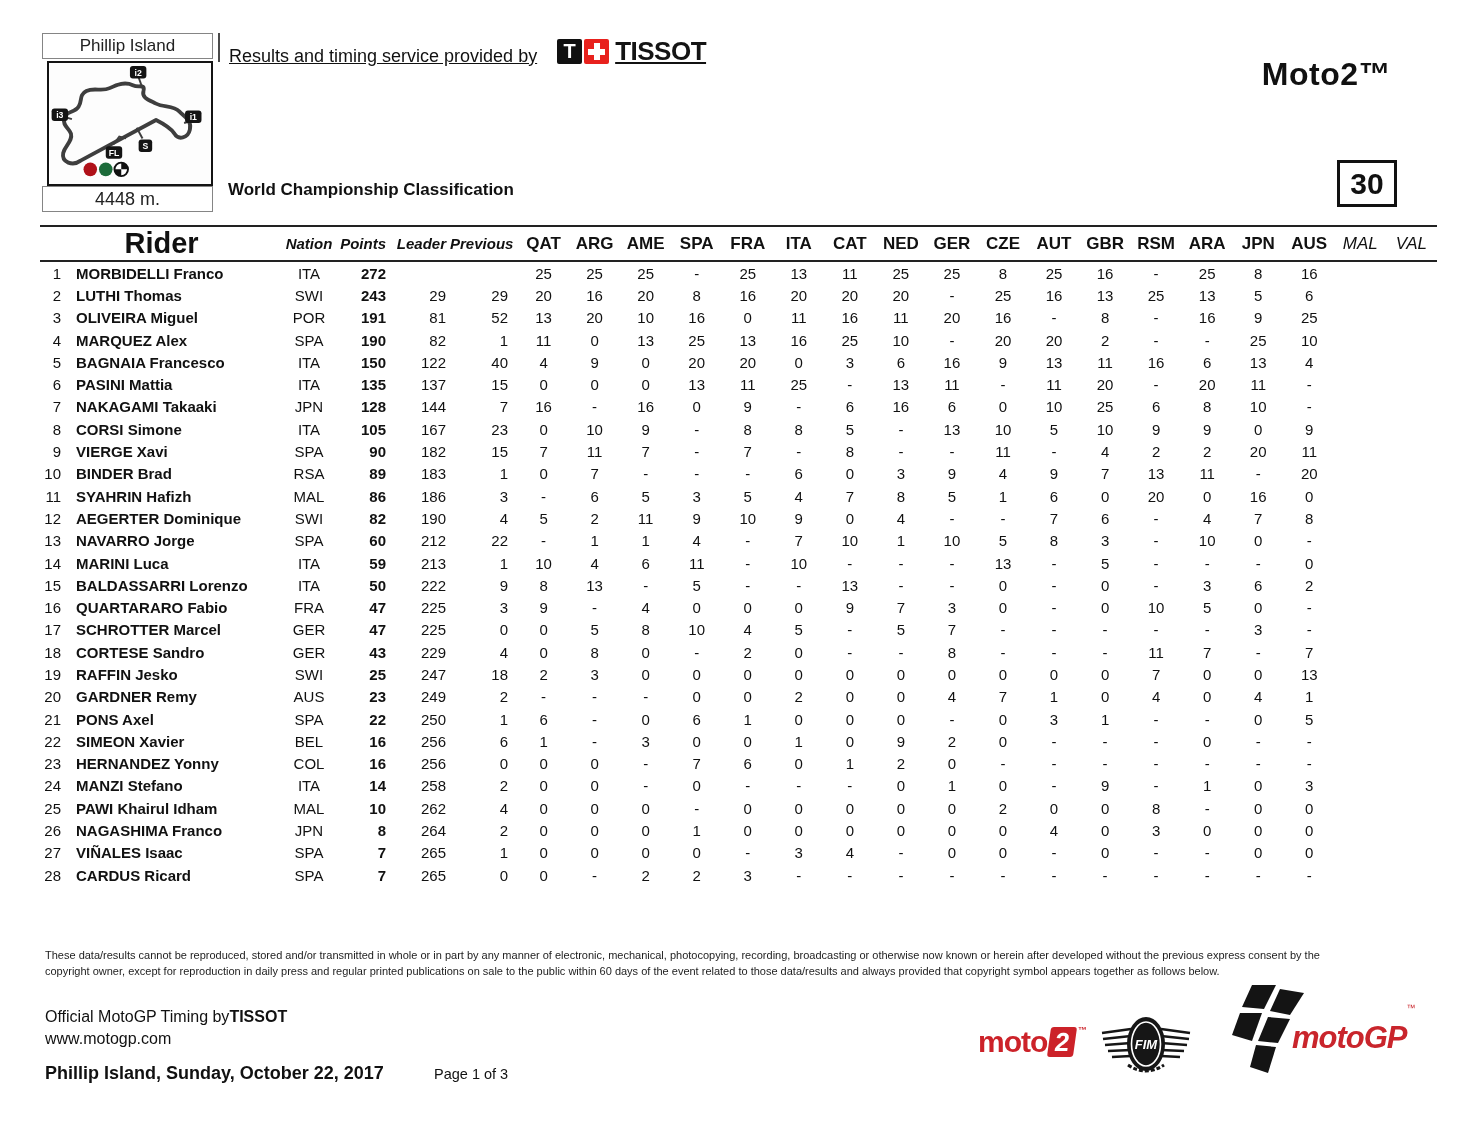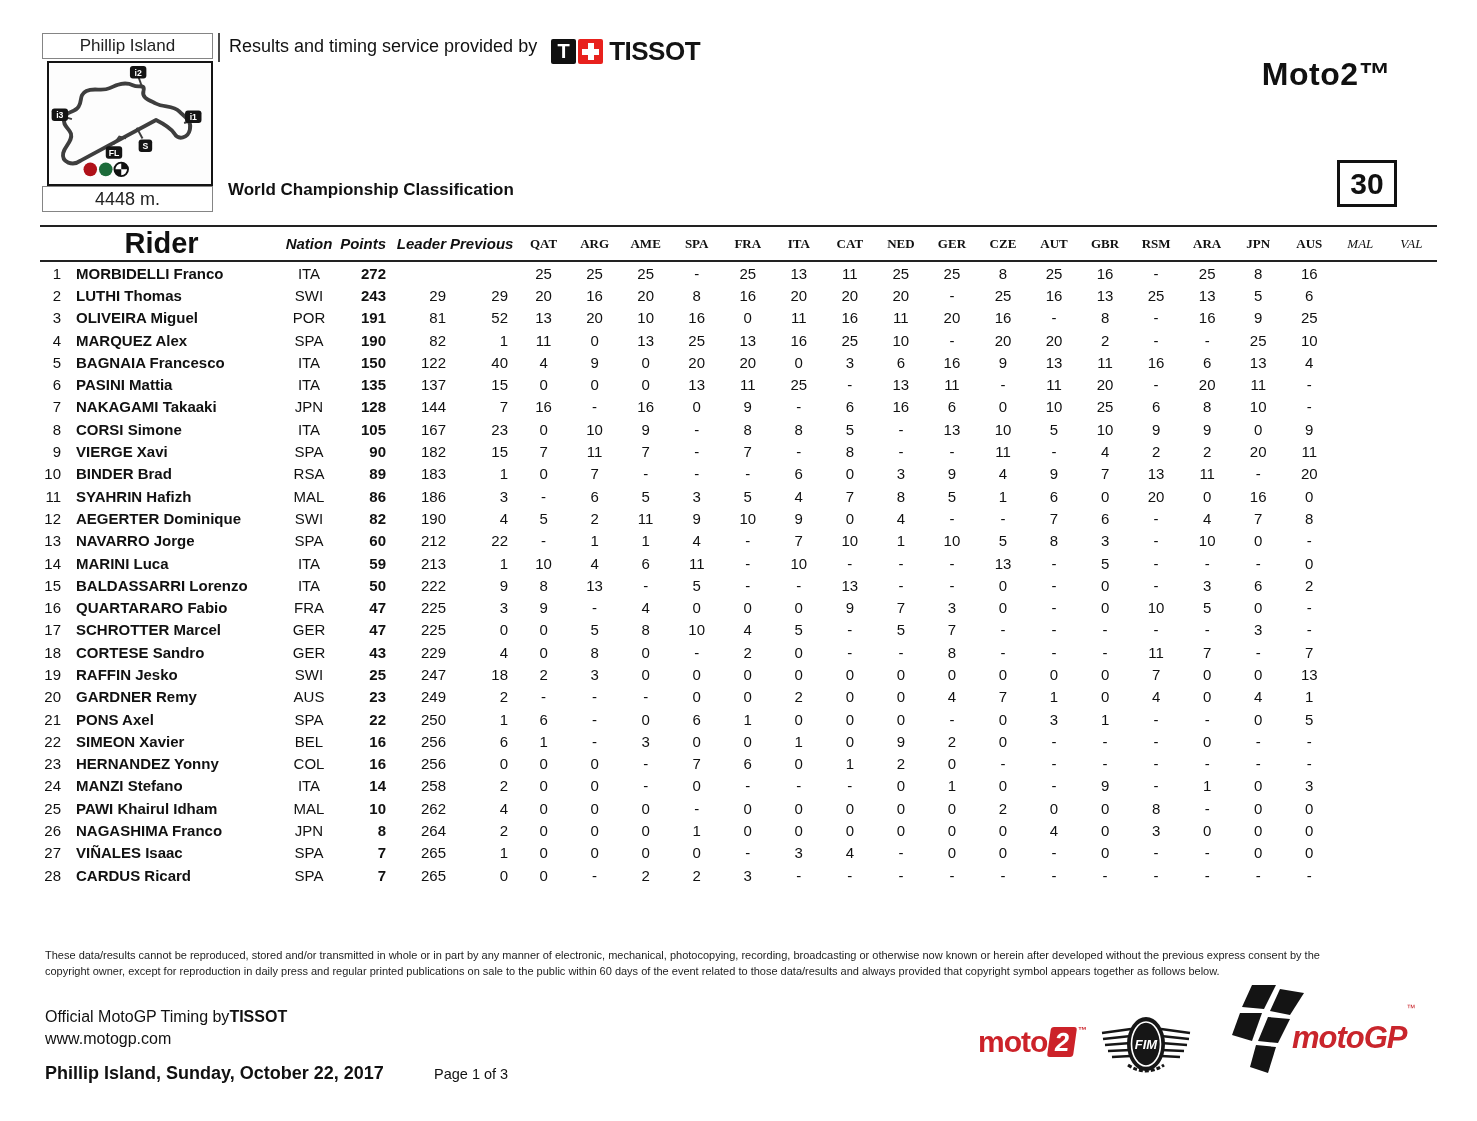--- a/index.html
+++ b/index.html
@@ -9,22 +9,22 @@
   
   .hdr-box{position:absolute;border:1px solid #858585;background:#fff;
            text-align:center;font-size:17px;color:#222;}
   #phillip-box{left:42px;top:33px;width:169px;height:24px;line-height:24px;}
   #length-box{left:42px;top:186px;width:169px;height:24px;line-height:24px;font-size:18px;}
   #map-box{position:absolute;left:47px;top:61px;width:162px;height:121px;
            border:2px solid #141414;background:#fdfdfd;}
   #hdr-divider{position:absolute;left:218px;top:33px;width:2px;height:29px;background:#4a4a4a;}
 
   
-  #provided-line{position:absolute;left:229px;top:36px;display:flex;align-items:flex-start;gap:14px;
-                 font-size:18px;color:#111;}
+  #provided-line{position:absolute;left:229px;top:36px;display:flex;align-items:flex-end;gap:20px;
+                 font-size:18px;color:#111;text-decoration:underline;}
   #event-title{position:absolute;left:228px;top:94px;font-size:21px;font-weight:bold;letter-spacing:.2px;}
   #report-title{position:absolute;left:228px;top:180px;font-size:17px;font-weight:bold;}
   #class-title{position:absolute;right:86px;top:56px;font-size:32px;font-weight:bold;letter-spacing:.5px;}
   #sheet-box{position:absolute;left:1337px;top:160px;width:54px;height:41px;border:3px solid #111;
              font-size:30px;font-weight:bold;text-align:center;line-height:41px;}
 
   
   .tissot{display:inline-flex;align-items:center;gap:2px;}
   .tissot .tbox{width:25px;height:25px;background:#101010;color:#fff;font-weight:bold;
                 font-size:20px;text-align:center;line-height:25px;border-radius:2px;}
@@ -35,21 +35,21 @@
   .tissot .word{font-size:26px;font-weight:800;letter-spacing:-.5px;color:#141414;margin-left:4px;}
 
   
   #standings{position:absolute;left:40px;top:225px;width:1397px;border-collapse:collapse;table-layout:fixed;}
   #standings thead th{border-top:2px solid #222;border-bottom:2px solid #222;height:33px;
                       vertical-align:middle;white-space:nowrap;overflow:visible;padding:0;}
   .h-rider{font-size:29px;font-weight:bold;text-align:center;}
   .h-nation{font-size:15px;font-weight:bold;font-style:italic;text-align:center;}
   .h-points,.h-leader{font-size:15px;font-weight:bold;font-style:italic;text-align:right;padding-right:4px!important;}
   .h-prev{font-size:15px;font-weight:bold;font-style:italic;text-align:right;padding-right:6px!important;}
-  .h-race{font-size:13px;font-weight:bold;text-align:center;font-family:Liberation Serif, serif;}
+  .h-race{font-size:17px;font-weight:bold;text-align:center;}
   .h-future{font-weight:normal;font-style:italic;}
   #standings tbody td{height:22.3px;padding:0;font-size:15px;white-space:nowrap;overflow:hidden;vertical-align:middle;}
   .c-pos{text-align:right;padding-right:7px!important;}
   .c-rider{text-align:left;font-weight:bold;padding-left:8px!important;}
   .c-nation{text-align:center;}
   .c-points{text-align:right;font-weight:bold;padding-right:4px!important;}
   .c-leader{text-align:right;padding-right:4px!important;}
   .c-prev{text-align:right;padding-right:10px!important;}
   .c-race{text-align:center;}
 

